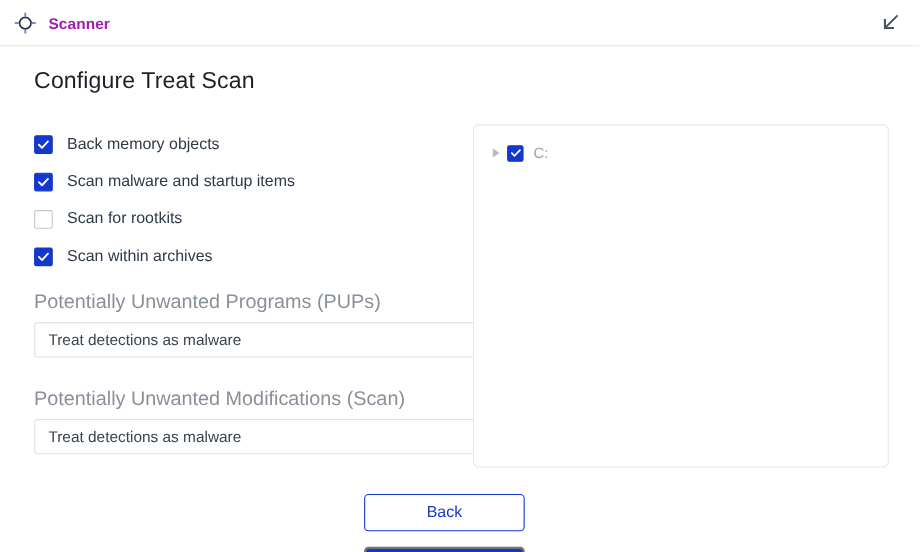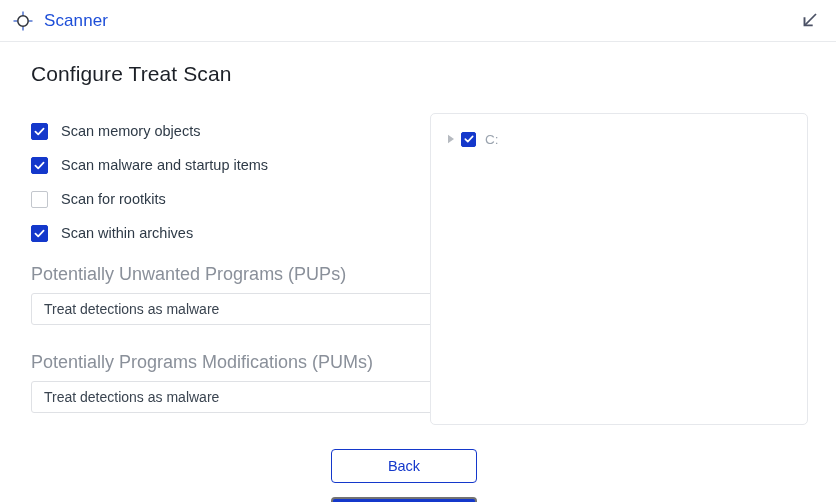--- a/index.html
+++ b/index.html
@@ -30,23 +30,23 @@
     display: flex;
     align-items: center;
     gap: 10px;
   }
   .scanner-icon {
     width: 22px;
     height: 22px;
     display: block;
   }
   .app-title {
-    font-size: 17px;
-    font-weight: normal;
-    color: #1d4ed8;
+    font-size: 14px;
+    font-weight: bold;
+    color: #a21caf;
     letter-spacing: 0.1px;
   }
   .titlebar-spacer { flex: 1 1 auto; }
   .collapse-btn {
     width: 26px;
     height: 26px;
     display: flex;
     align-items: center;
     justify-content: center;
     cursor: pointer;
@@ -241,21 +241,21 @@
 <div class="page-title">Configure Treat Scan</div>
 
 <div class="left-col">
 
   <div class="check-row">
     <span class="cbox on">
       <svg width="11" height="11" viewBox="0 0 11 11" xmlns="http://www.w3.org/2000/svg">
         <polyline points="1.4,5.6 4.2,8.4 9.6,2.6" fill="none" stroke="#ffffff" stroke-width="1.7" stroke-linecap="round" stroke-linejoin="round"></polyline>
       </svg>
     </span>
-    <span class="check-label">Scan memory objects</span>
+    <span class="check-label">Back memory objects</span>
   </div>
 
   <div class="check-row">
     <span class="cbox on">
       <svg width="11" height="11" viewBox="0 0 11 11" xmlns="http://www.w3.org/2000/svg">
         <polyline points="1.4,5.6 4.2,8.4 9.6,2.6" fill="none" stroke="#ffffff" stroke-width="1.7" stroke-linecap="round" stroke-linejoin="round"></polyline>
       </svg>
     </span>
     <span class="check-label">Scan malware and startup items</span>
   </div>
@@ -280,21 +280,21 @@
       <span class="select-value">Treat detections as malware</span>
       <span class="chevron">
         <svg width="13" height="13" viewBox="0 0 13 13" xmlns="http://www.w3.org/2000/svg">
           <polyline points="2,4.6 6.5,9 11,4.6" fill="none" stroke="#9aa0aa" stroke-width="1.3" stroke-linecap="round" stroke-linejoin="round"></polyline>
         </svg>
       </span>
     </div>
   </div>
 
   <div class="field-group second">
-    <div class="field-label">Potentially Programs Modifications (PUMs)</div>
+    <div class="field-label">Potentially Unwanted Modifications (Scan)</div>
     <div class="select-box">
       <span class="select-value">Treat detections as malware</span>
       <span class="chevron">
         <svg width="13" height="13" viewBox="0 0 13 13" xmlns="http://www.w3.org/2000/svg">
           <polyline points="2,4.6 6.5,9 11,4.6" fill="none" stroke="#9aa0aa" stroke-width="1.3" stroke-linecap="round" stroke-linejoin="round"></polyline>
         </svg>
       </span>
     </div>
   </div>
 

